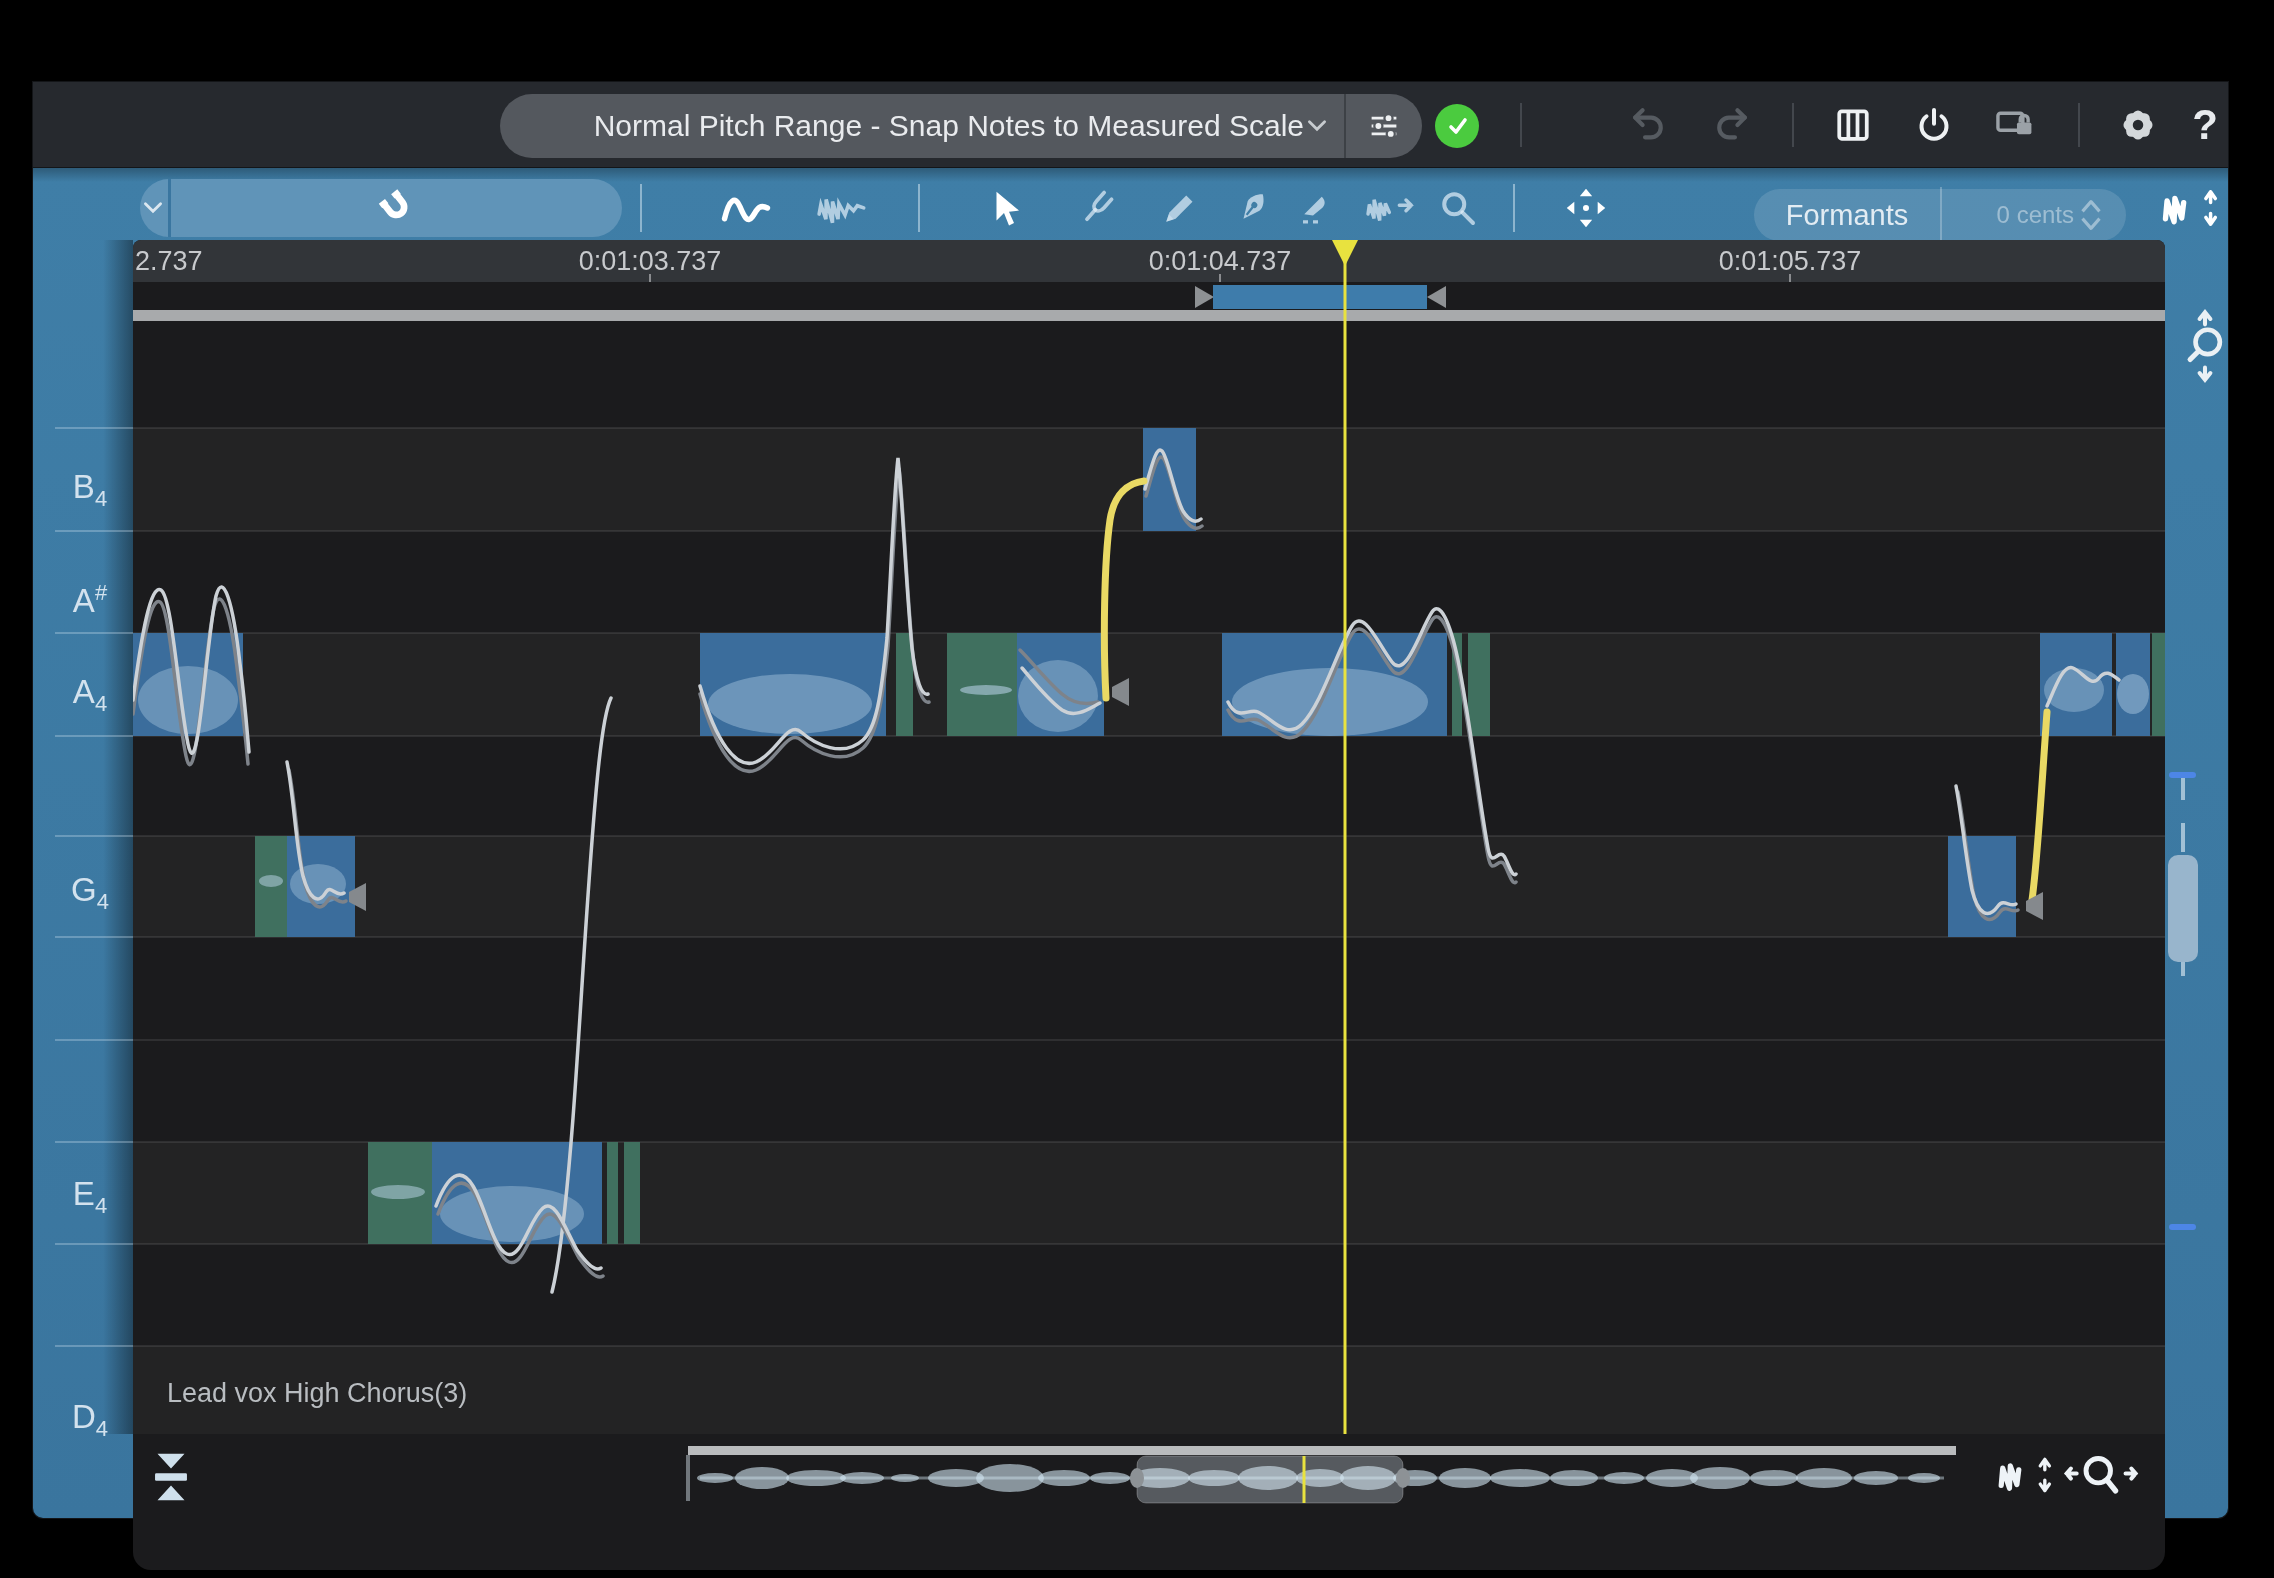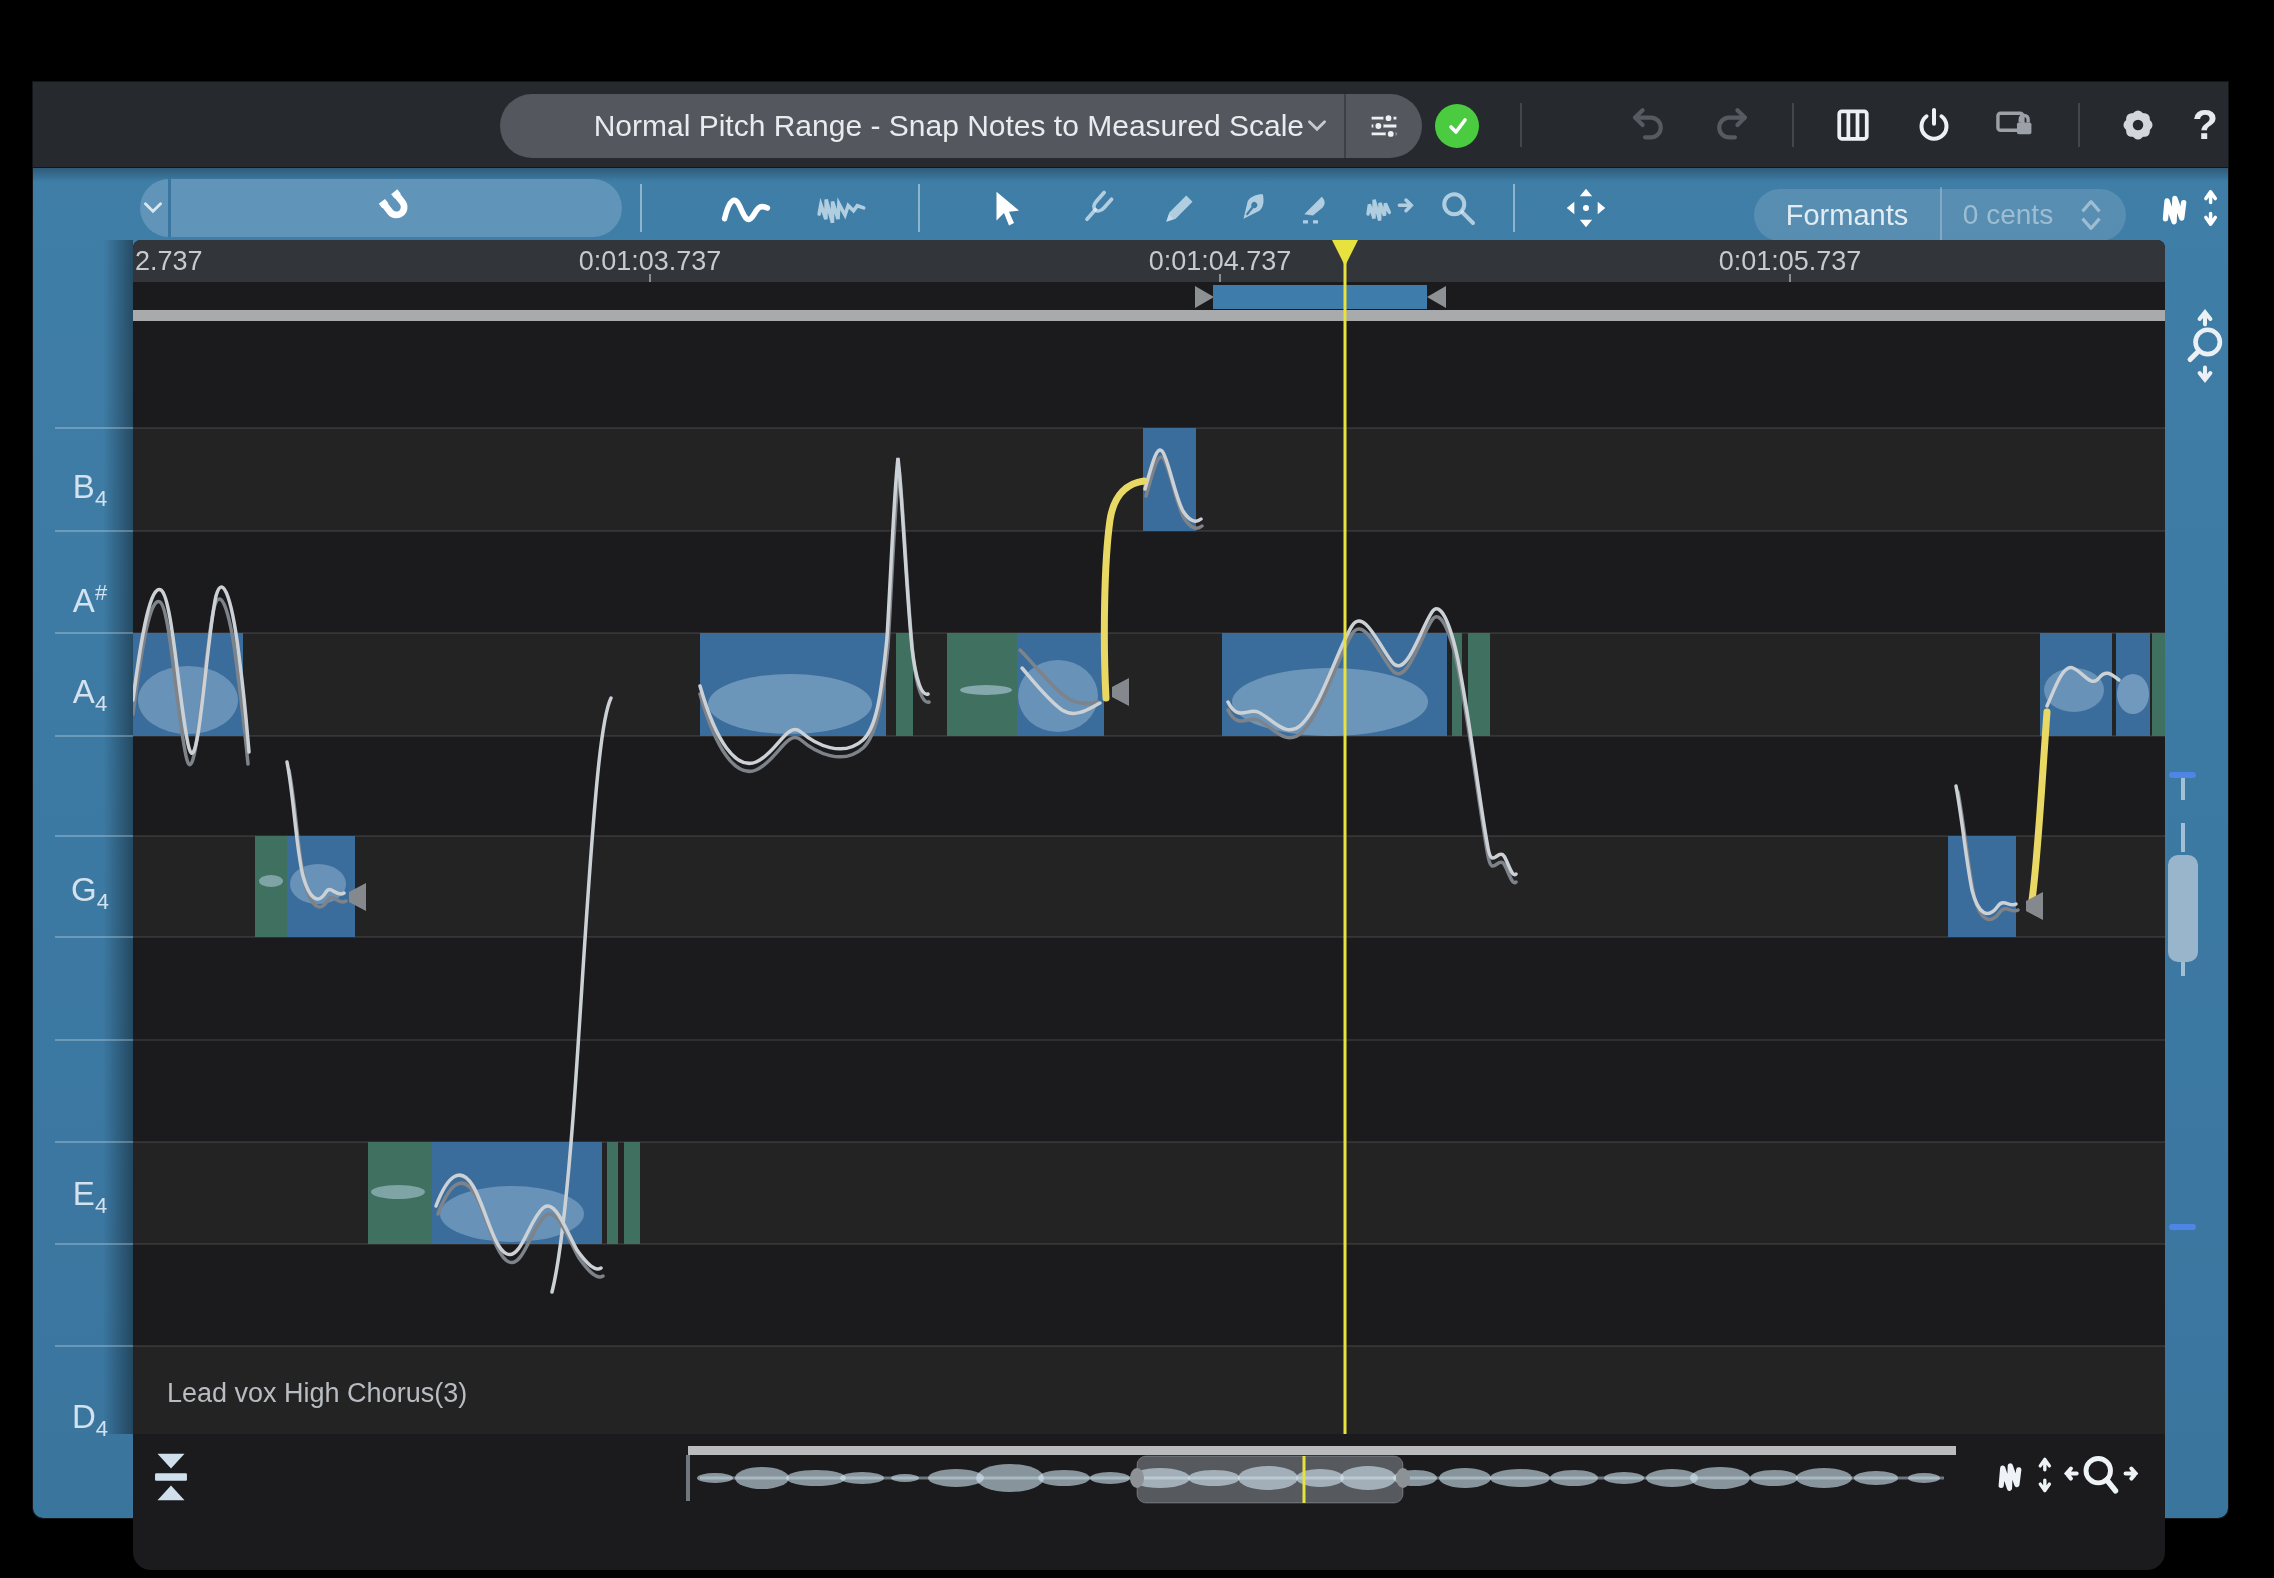--- a/index.html
+++ b/index.html
@@ -40,21 +40,21 @@
   #scale-pill .schev{width:28px;display:flex;align-items:center;color:#dbe7f0;}
   #scale-pill .sdiv{width:3px;background:#3a76a0;}
   #scale-pill .smag{flex:1;display:flex;align-items:center;justify-content:center;color:#fff;}
   .tb-sep{position:absolute;top:184px;width:2px;height:48px;background:rgba(220,235,245,.5);}
   .tool{position:absolute;top:208px;transform:translate(-50%,-50%);color:rgba(226,240,250,.70);}
   .tool.active{color:#ffffff;}
   #formants-pill{position:absolute;left:1754px;top:189px;width:372px;height:52px;border-radius:28px;
               background:rgba(255,255,255,.13);display:flex;align-items:center;}
   #formants-pill .flabel{width:186px;text-align:center;font-size:29px;color:#e2ecf3;}
   #formants-pill .fdiv{width:2px;height:56px;background:rgba(255,255,255,.25);}
-  #formants-pill .fcents{flex:1;text-align:center;font-size:28px;color:rgba(255,255,255,.42);}
+  #formants-pill .fcents{flex:1;text-align:right;font-size:24px;color:rgba(255,255,255,.42);}
   #formants-pill .fstep{width:52px;color:rgba(255,255,255,.42);}
   
   #editor-panel{left:133px;top:240px;width:2032px;height:1330px;background:#1b1b1d;
                 border-radius:8px 8px 18px 18px;overflow:hidden;}
   #editor-svg{display:block;}
   
   .piano-label{position:absolute;left:58px;width:64px;text-align:center;color:#d3e2ee;
                font-size:33px;transform:translateY(-50%);}
   .piano-label sub{font-size:22px;}
   .piano-label sup{font-size:22px;}

